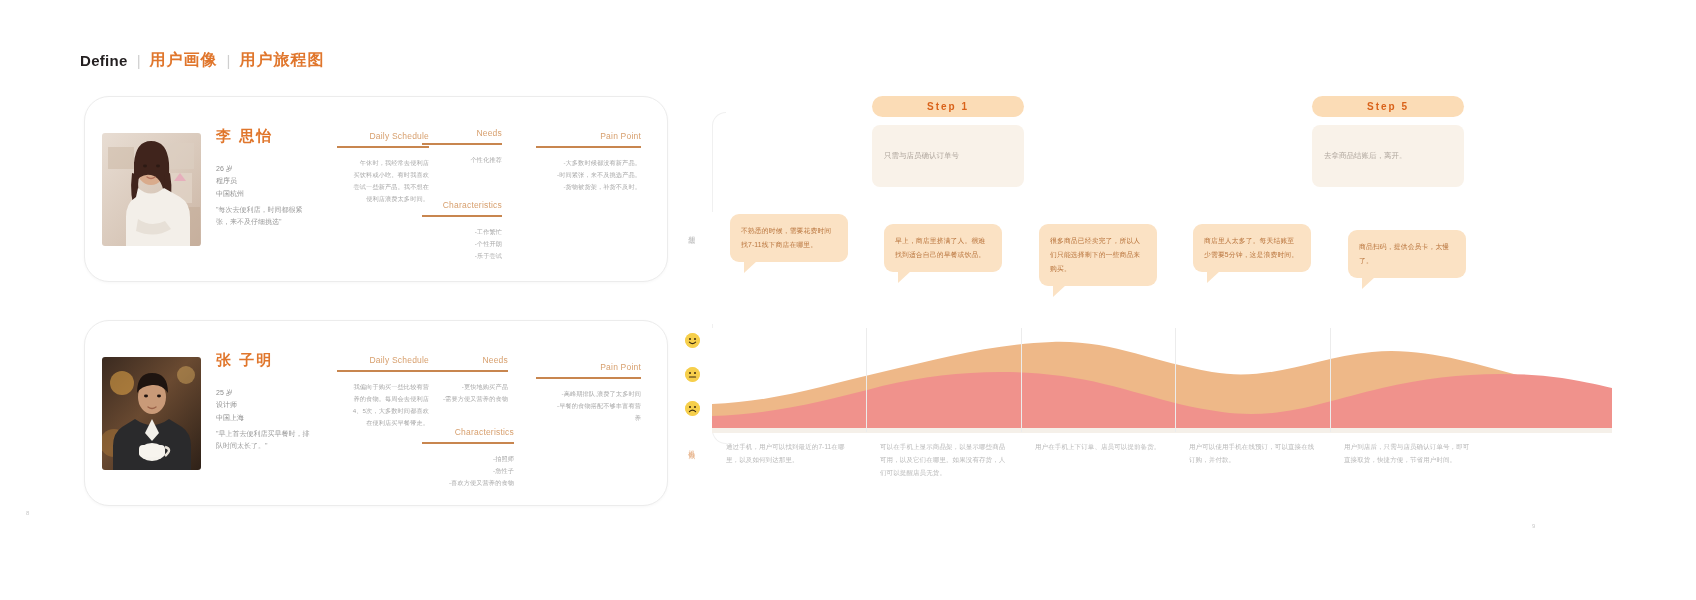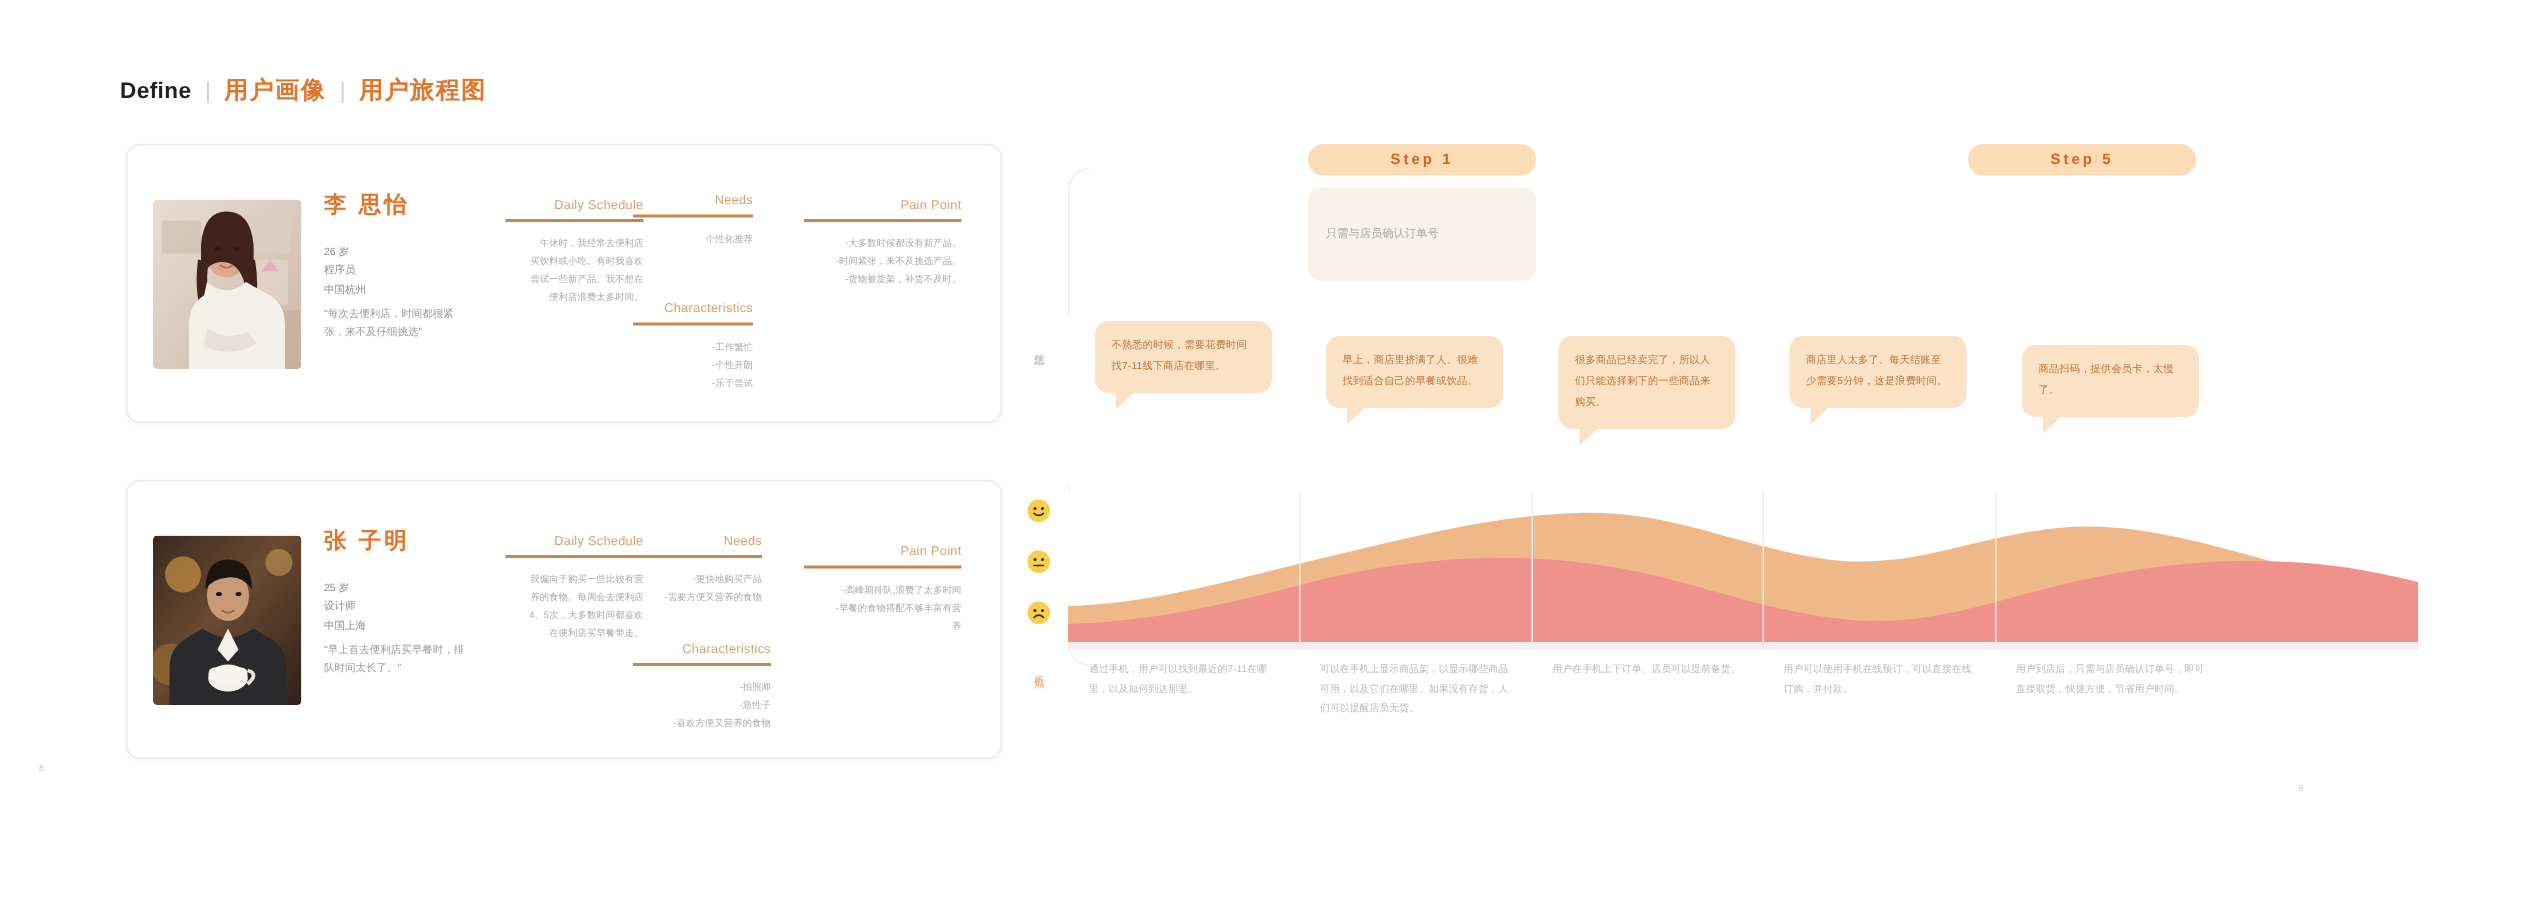--- a/index.html
+++ b/index.html
@@ -9,21 +9,21 @@
     overflow:hidden;position:relative;
   }
   
   .slide-header{position:absolute;left:80px;top:50px;display:flex;align-items:center;gap:0;}
   .hd-define{font-size:15px;font-weight:bold;color:#231f20;letter-spacing:.3px;}
   .hd-sep{color:#cfcfcf;font-size:15px;margin:0 9px;font-weight:300;}
   .hd-link{font-size:16px;font-weight:bold;color:#e0762c;letter-spacing:1px;}
 
   
   .persona-card{
-    position:absolute;background:#fff;border:1px solid #ececec;border-radius:9px;
+    position:absolute;background:#fff;border:1px solid #ececec;border-radius:25px;
     box-shadow:0 1px 3px rgba(0,0,0,0.035);
   }
   #persona-card-0{left:84px;top:96px;width:582px;height:184px;}
   #persona-card-1{left:84px;top:320px;width:582px;height:184px;}
   .p-photo{position:absolute;left:17px;top:36px;width:99px;height:113px;border-radius:3px;overflow:hidden;}
   .p-photo svg{display:block;}
   .p-name{position:absolute;left:131px;top:30px;font-size:15px;font-weight:bold;color:#e0762c;letter-spacing:2px;}
   .p-meta{position:absolute;left:131px;top:66px;font-size:7px;color:#8d8d8d;line-height:1.75;}
   .p-quote{position:absolute;left:131px;top:107px;width:96px;font-size:7px;color:#9a9a9a;line-height:1.75;}
 
@@ -249,20 +249,21 @@
   <div class="jf-a"></div>
   <div class="jf-b"></div>
 
   <div class="steps-row">
     <div class="step-col" style="left:160px;">
       <div class="step-pill">Step 1</div>
       <div class="step-desc">只需与店员确认订单号</div>
     </div>
     <div class="step-col" style="left:600px;">
       <div class="step-pill">Step 5</div>
+      <div class="step-desc">去拿商品结账后，离开。</div>
     </div>
   </div>
 
   <div class="axis-label" style="left:-24px;top:134px;">想法</div>
 
   <div class="bubbles-row">
     <div class="bubble-wrap" style="left:18px;top:6px;">
       <div class="bubble">不熟悉的时候，需要花费时间找7-11线下商店在哪里。<span class="tail"></span></div>
     </div>
     <div class="bubble-wrap" style="left:172px;top:16px;">

